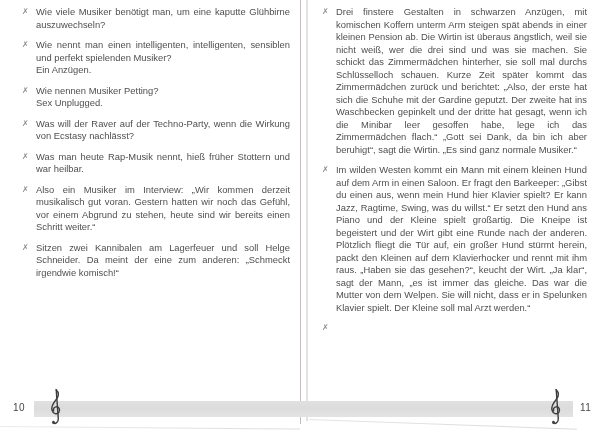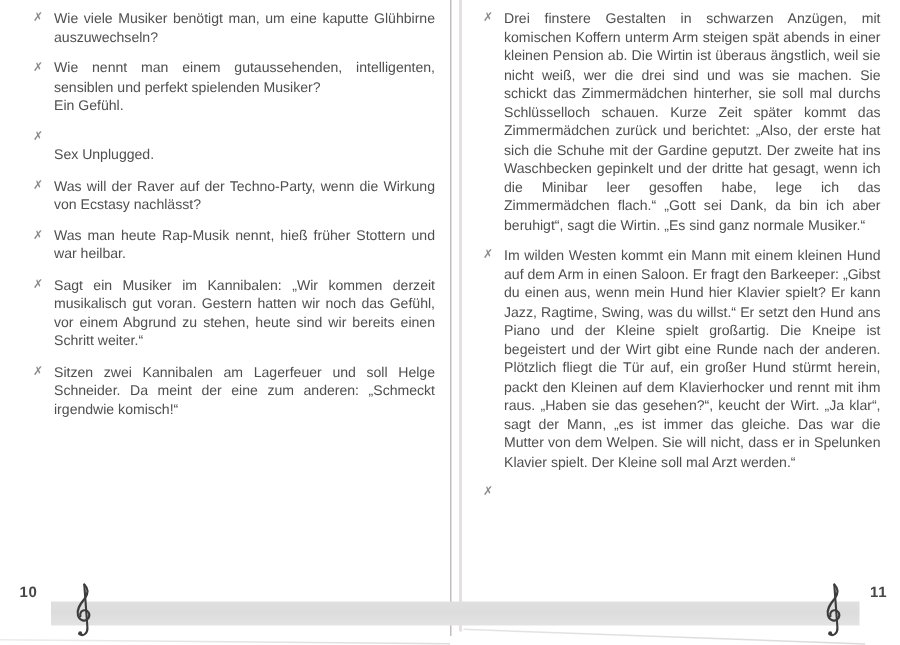--- a/index.html
+++ b/index.html
@@ -31,21 +31,21 @@
   .joke-body .it{ }
   
   .gutter-line-1{ position:absolute; left:300px; top:0; width:1px; height:424px; background:var(--gutter-line); }
   .gutter-line-2{ position:absolute; left:306px; top:0; width:1.5px; height:421px; background:#e4e1e2; }
   
   .footer-bar{
     position:absolute; left:34px; top:401px; width:539px; height:16px;
     background:linear-gradient(to bottom,#e0e0e0,var(--footer-bar) 45%,#e3e3e3);
   }
   .page-num{
-    position:absolute; top:390px; font-size:10px; font-weight:bold;
+    position:absolute; top:402px; font-size:10px; font-weight:normal;
     color:var(--page-number); letter-spacing:0.5px;
   }
   .page-num.left{ left:13px; }
   .page-num.right{ left:580px; }
   .clef{ position:absolute; top:387px; width:17px; height:41px; }
   .clef.left{ left:46px; }
   .clef.right{ left:546px; }
   .clef svg{ display:block; width:100%; height:100%; }
   
   .bottom-edge{ position:absolute; height:1px; transform-origin:left center; }
@@ -58,37 +58,37 @@
 <div class="spread">
 
   <section class="page-content left">
     <ul class="jokes">
         <li class="joke">
           <span class="bullet">✗</span>
           <div class="joke-body"><span>Wie viele Musiker benötigt man, um eine kaputte Glühbirne auszuwechseln?</span><br></div>
         </li>
         <li class="joke">
           <span class="bullet">✗</span>
-          <div class="joke-body"><span>Wie nennt man einem gutaussehenden, intelligenten, sensiblen und perfekt spielenden Musiker?</span><br><span>Ein Gefühl.</span></div>
+          <div class="joke-body"><span>Wie nennt man einen intelligenten, intelligenten, sensiblen und perfekt spielenden Musiker?</span><br><span>Ein Anzügen.</span></div>
         </li>
         <li class="joke">
           <span class="bullet">✗</span>
-          <div class="joke-body"><br><span>Sex Unplugged.</span></div>
+          <div class="joke-body"><span>Wie nennen Musiker Petting?</span><br><span>Sex Unplugged.</span></div>
         </li>
         <li class="joke">
           <span class="bullet">✗</span>
           <div class="joke-body"><span>Was will der Raver auf der Techno-Party, wenn die Wirkung von Ecstasy nachlässt?</span><br></div>
         </li>
         <li class="joke">
           <span class="bullet">✗</span>
           <div class="joke-body"><span>Was man heute Rap-Musik nennt, hieß früher Stottern und war heilbar.</span></div>
         </li>
         <li class="joke">
           <span class="bullet">✗</span>
-          <div class="joke-body"><span>Sagt ein Musiker im Kannibalen: </span><span class="it">„Wir kommen derzeit musikalisch gut voran. Gestern hatten wir noch das Gefühl, vor einem Abgrund zu stehen, heute sind wir bereits einen Schritt weiter.“</span></div>
+          <div class="joke-body"><span>Also ein Musiker im Interview: </span><span class="it">„Wir kommen derzeit musikalisch gut voran. Gestern hatten wir noch das Gefühl, vor einem Abgrund zu stehen, heute sind wir bereits einen Schritt weiter.“</span></div>
         </li>
         <li class="joke">
           <span class="bullet">✗</span>
           <div class="joke-body"><span>Sitzen zwei Kannibalen am Lagerfeuer und soll Helge Schneider. Da meint der eine zum anderen: </span><span class="it">„Schmeckt irgendwie komisch!“</span></div>
         </li>
       </ul>
   </section>
 
   <section class="page-content right">
     <ul class="jokes">

